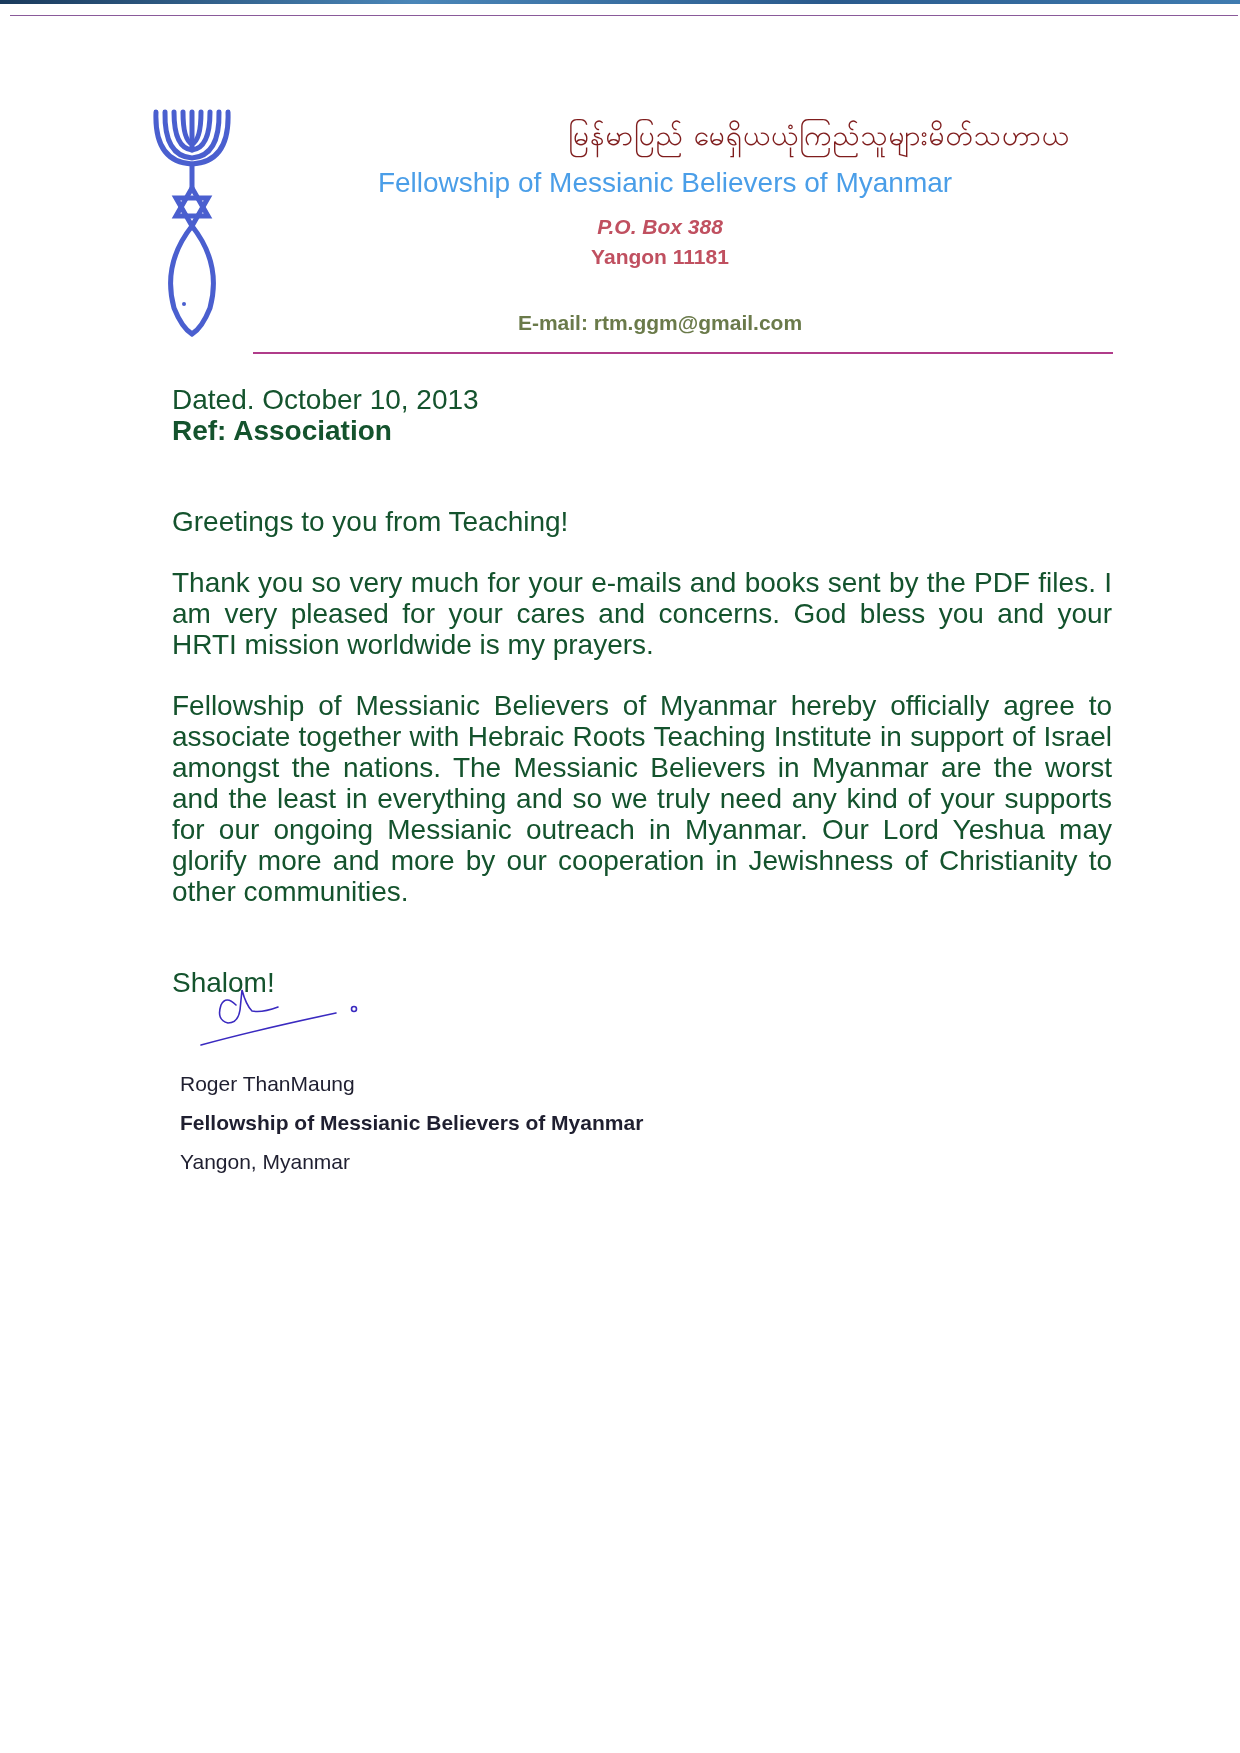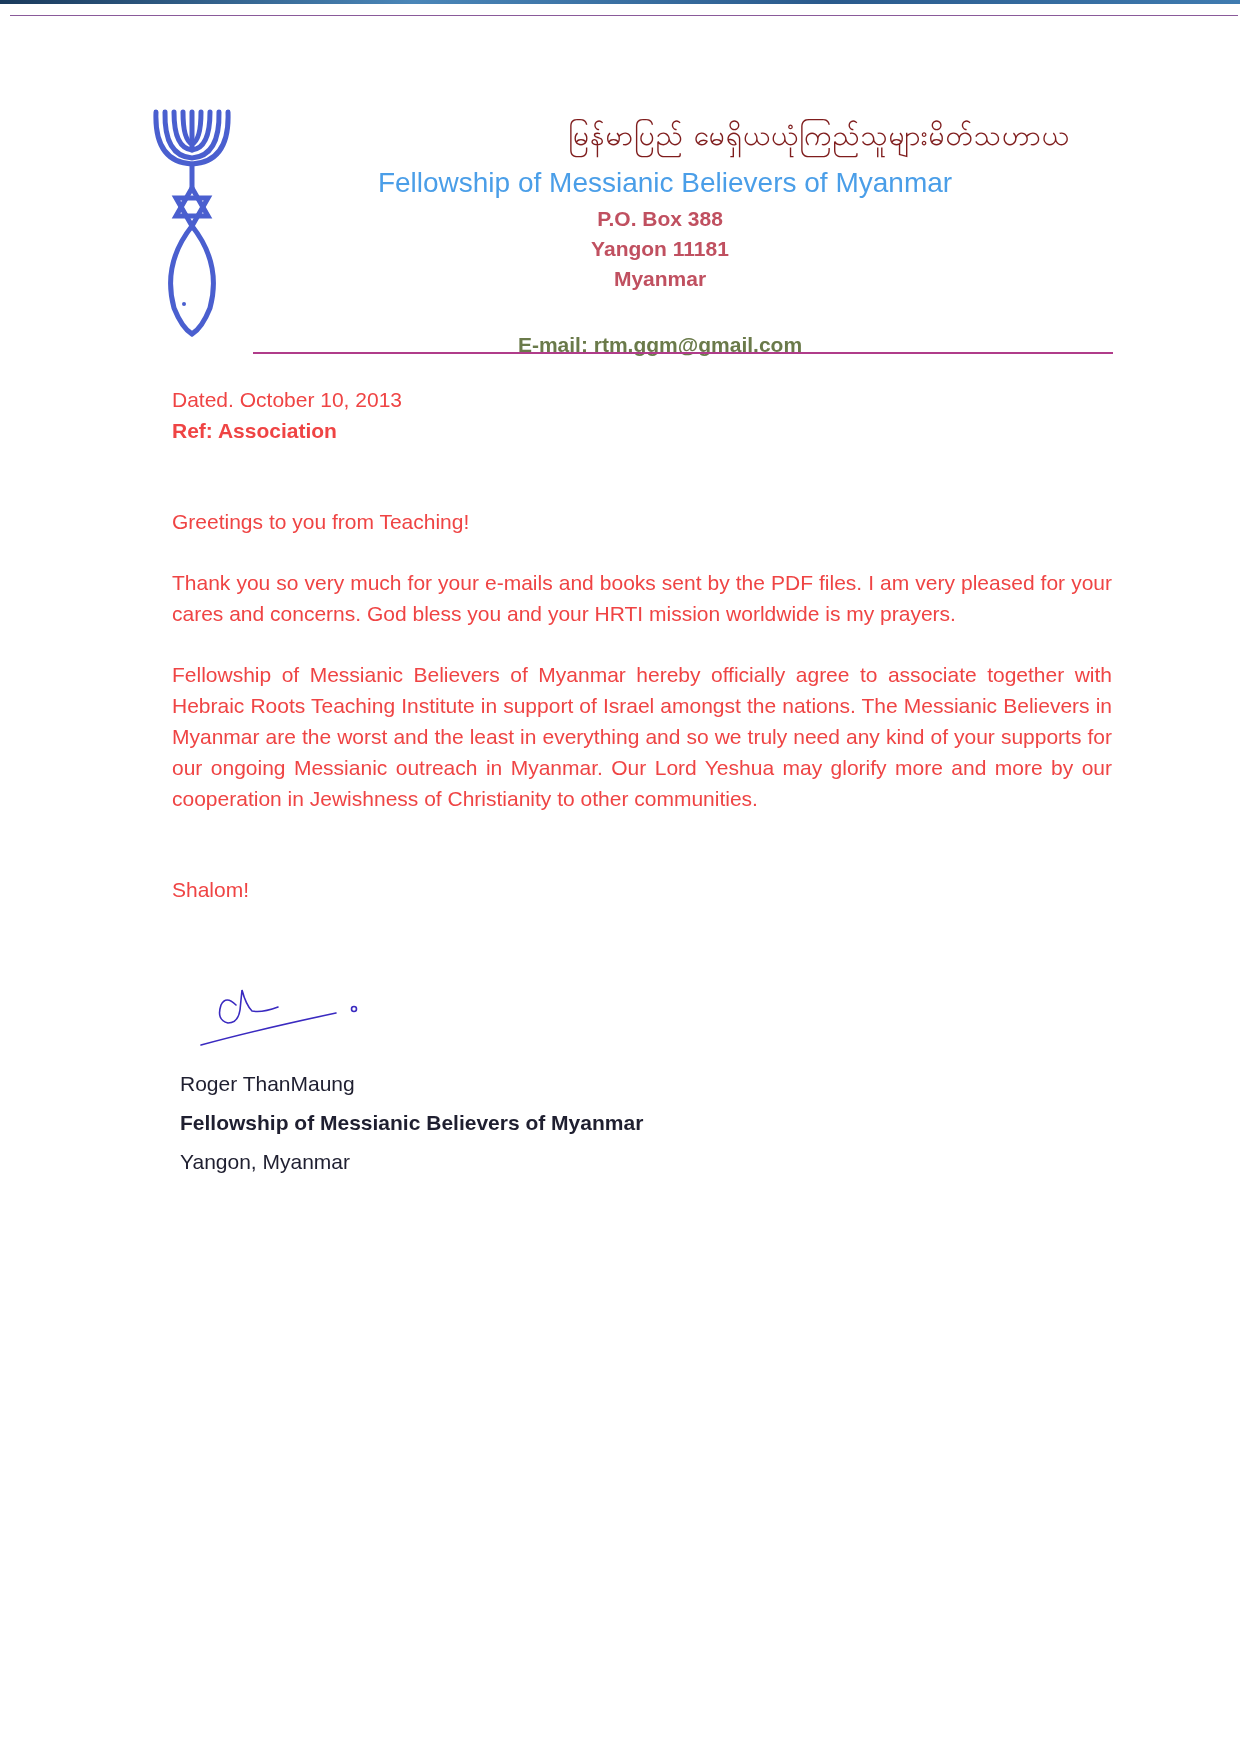--- a/index.html
+++ b/index.html
@@ -7,24 +7,24 @@
     width: 1240px; height: 1753px; background: #ffffff; position: relative; overflow: hidden;
     font-family: "Liberation Sans", "DejaVu Sans", sans-serif; color: #1f1f2e;
   }
   .top-edge { position: absolute; left: 0; top: 0; width: 1240px; height: 4px; background: linear-gradient(90deg,#1a3a5c,#4a86b8,#2a5a8c,#3f7bb0); }
   .top-rule { position: absolute; left: 10px; top: 15px; width: 1228px; height: 1px; background: #8a5a9a; }
   .logo { position: absolute; left: 152px; top: 104px; width: 80px; height: 234px; }
   .letterhead { position: absolute; left: 250px; top: 112px; width: 820px; text-align: center; }
   .myanmar-title { color: #7f1d1d; font-size: 28px; height: 48px; line-height: 48px; letter-spacing: 1px; text-align: right; padding-left: 50px; font-family: "DejaVu Sans", sans-serif; }
   .org-name { color: #4a9ee8; font-size: 28px; font-weight: normal; margin-top: 6px; line-height: 34px; padding-left: 10px; }
   .addr { color: #c05060; font-size: 21px; font-weight: bold; line-height: 30px; }
-  .addr-first { margin-top: 4px; }
+  .addr-first { margin-top: 12px; font-style: italic; }
   .email { color: #6a7a4a; font-size: 21px; font-weight: bold; line-height: 30px; margin-top: 36px; }
   .head-rule { position: absolute; left: 253px; top: 352px; width: 860px; height: 2px; background: #b03c8a; }
-  .body-text { position: absolute; left: 172px; top: 384px; width: 940px; font-size: 21px; line-height: 31px; color: #ef4444; }
+  .body-text { position: absolute; left: 172px; top: 384px; width: 940px; font-size: 28px; line-height: 31px; color: #14532d; }
   .body-text p { margin: 0; }
   .bold { font-weight: bold; }
   .gap { height: 30px; }
   .gap-lg { height: 60px; }
   .justify { text-align: justify; }
   .signature { position: absolute; left: 196px; top: 975px; width: 180px; height: 80px; }
   .closing { position: absolute; left: 172px; top: 1060px; font-size: 21px; line-height: 31px; color: #1f1f30; }
   .closing p { margin: 8px; }
 </style>
 </head>
@@ -49,21 +49,20 @@
     <path d="M40 122 Q10 160 22 204 Q30 224 40 230 Q50 224 58 204 Q70 160 40 122 Z"></path>
   </g>
   <circle cx="32" cy="200" r="2" fill="#4a5fcf"></circle>
 </svg>
 
 <div class="letterhead">
   <div class="myanmar-title">မြန်မာပြည် မေရှိယယုံကြည်သူများမိတ်သဟာယ</div>
   <div class="org-name">Fellowship of Messianic Believers of Myanmar</div>
   <div class="addr addr-first">P.O. Box 388</div>
   <div class="addr">Yangon 11181</div>
-  <div class="addr">Myanmar</div>
   <div class="email">E-mail: rtm.ggm@gmail.com</div>
 </div>
 
 <div class="head-rule"></div>
 
 <div class="body-text">
   <p>Dated. October 10, 2013</p>
   <p class="bold">Ref: Association</p>
   <div class="gap"></div>
   <div class="gap"></div>

